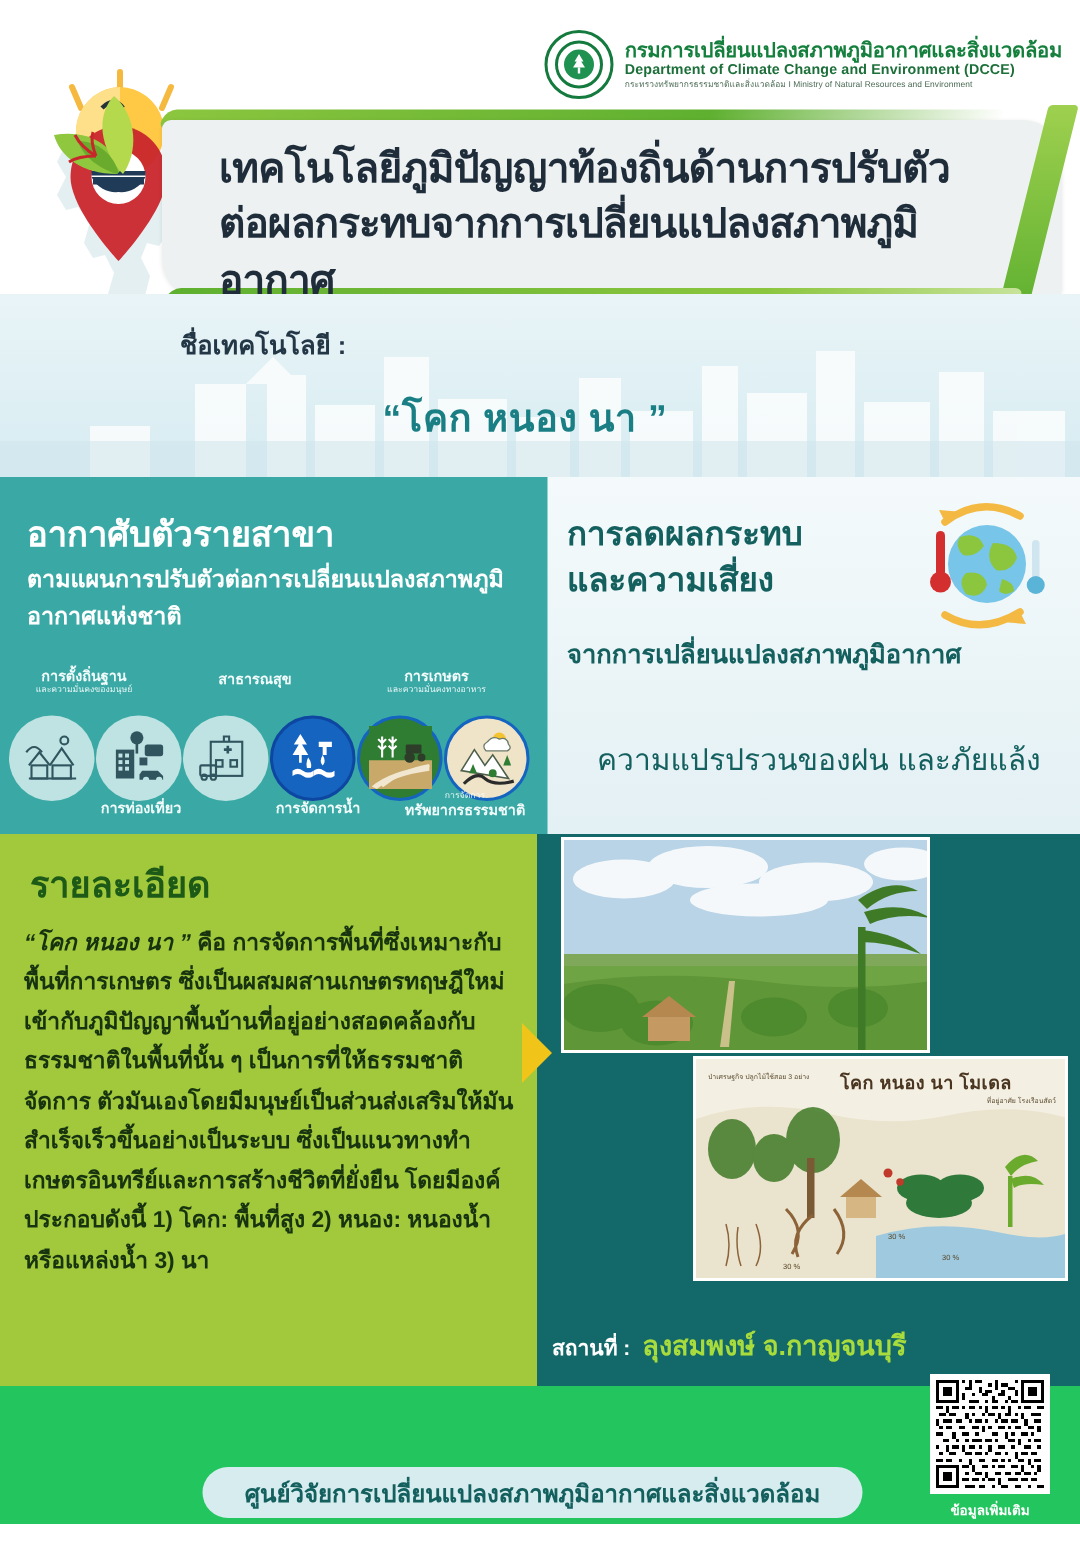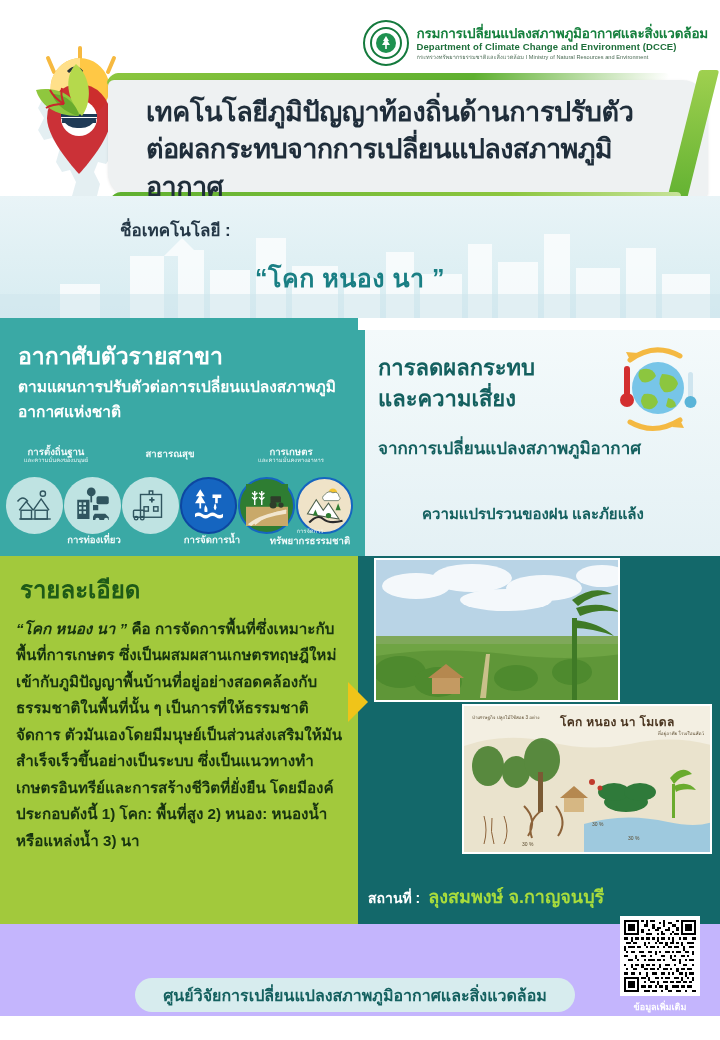--- a/index.html
+++ b/index.html
@@ -174,39 +174,38 @@
   .si-pale { background: #bfe3e2; }
   .si-blue { background: #1565c0; border: 2px solid #0d47a1; }
   .si-green{ background: #2e7d32; border: 2px solid #1565c0; }
   .si-tan  { background: #efe3c8; border: 2px solid #1565c0; }
 
   .panel-right {
     position: absolute; left: 358px; top: 318px;
     width: 362px; height: 238px;
     background: linear-gradient(180deg,#f4fafb 0%,#e3f0f4 100%);
     overflow: hidden;
-    margin-top: 12px;
   }
   .pr-edge {
     position: absolute; left: 0; top: 0; width: 7px; height: 238px;
     background: #3aa9a5;
   }
   .pr-title {
     position: absolute; left: 20px; top: 22px;
     font-size: 22px; font-weight: 700; color: #14605f;
     line-height: 1.42; width: 215px;
   }
   .pr-sub {
     position: absolute; left: 20px; top: 104px;
     font-size: 17px; font-weight: 700; color: #14605f;
     width: 330px;
   }
   .pr-note {
-    position: absolute; left: 64px; top: 172px;
-    font-size: 15px; font-weight: 700; color: #14605f;
+    position: absolute; left: 40px; top: 172px;
+    font-size: 20px; font-weight: 400; color: #14605f;
   }
   .globe-ic { position: absolute; right: 12px; top: 14px; width: 108px; height: 92px; }
 
   
   .details {
     position: absolute; left: 0; top: 556px;
     width: 358px; height: 396px;
     background: #a2c93c;
     overflow: hidden;
   }
@@ -267,21 +266,21 @@
     position: absolute; left: 10px; top: 326px;
     display: flex; align-items: baseline; gap: 8px;
   }
   .loc-label { font-size: 14px; font-weight: 700; color: #ffffff; }
   .loc-value { font-size: 18px; font-weight: 700; color: #a8dc3c; }
 
   
   .footer {
     position: absolute; left: 0; top: 924px;
     width: 720px; height: 92px;
-    background: #c4b5fd;
+    background: #22c55e;
   }
   .footer-pill {
     position: absolute; left: 135px; top: 54px;
     width: 440px; height: 34px;
     background: #d7ecee;
     border-radius: 17px;
     display: flex; align-items: center; justify-content: center;
   }
   .footer-pill span {
     font-size: 16px; font-weight: 700; color: #14605f;

